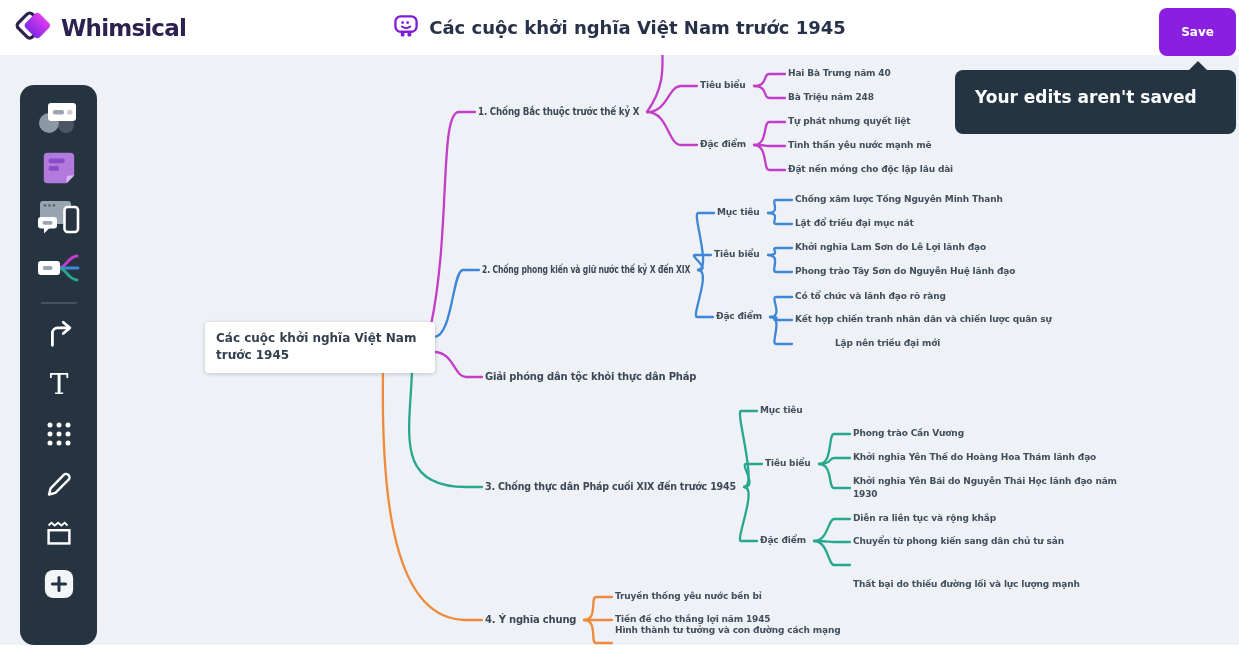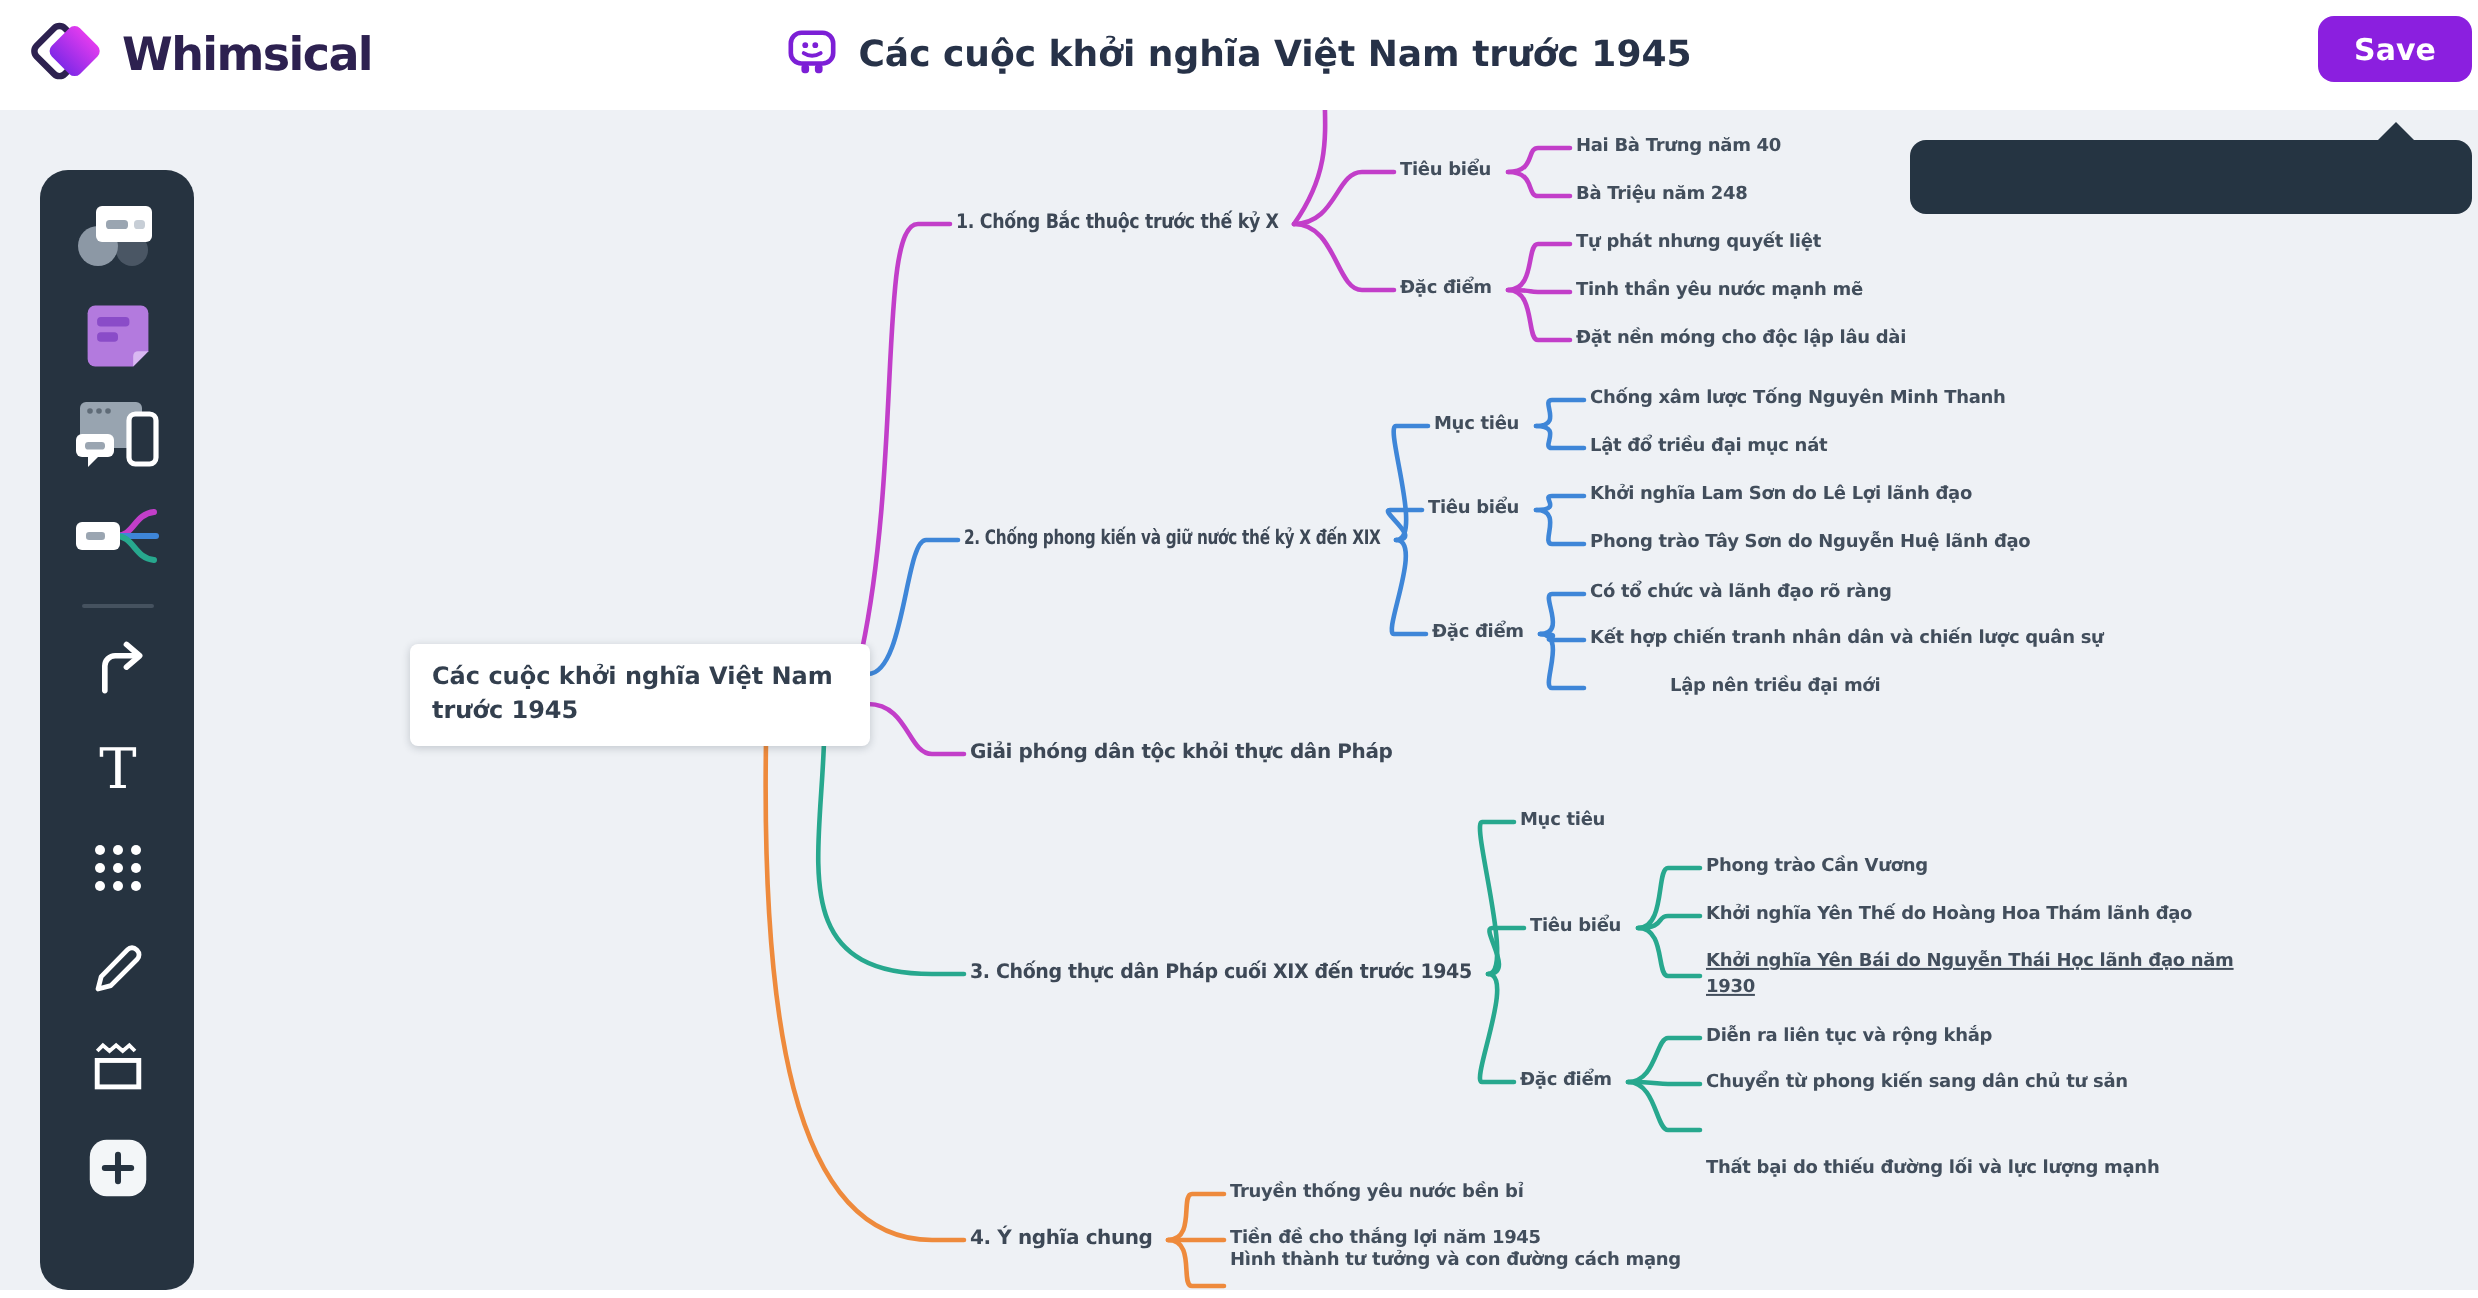--- a/index.html
+++ b/index.html
@@ -6,22 +6,22 @@
   body{width:1239px;height:649px;position:relative;overflow:hidden;
        font-family:"DejaVu Sans","Liberation Sans",sans-serif;background:#EEF1F5;}
 
   
   .header{position:absolute;top:0;left:0;right:0;height:55px;background:#fff;z-index:10;
           display:flex;}
   .brand{position:absolute;left:14px;top:0;height:55px;display:flex;align-items:center;gap:7px;cursor:pointer;}
   .brand-text{font-size:23px;font-weight:800;color:#2D2150;letter-spacing:-0.8px;}
   .doc-title-wrap{margin:0 auto;display:flex;align-items:center;gap:10px;}
   .doc-title{font-size:18px;font-weight:700;color:#273248;margin:0;}
-  .save-btn{position:absolute;right:3px;top:8px;width:77px;height:33px;background:#8B1FDF;color:#fff;
-            font-size:15px;font-weight:700;border:none;border-radius:8px;cursor:pointer;
+  .save-btn{position:absolute;right:3px;top:8px;width:77px;height:48px;background:#8B1FDF;color:#fff;
+            font-size:12px;font-weight:700;border:none;border-radius:8px;cursor:pointer;
             font-family:"DejaVu Sans","Liberation Sans",sans-serif;}
 
   
   .canvas{position:absolute;top:55px;left:0;width:1239px;height:594px;overflow:hidden;background:#EEF1F5;z-index:1;}
   .canvas svg.edges{position:absolute;left:0;top:-55px;width:1239px;height:649px;}
   .mm-node{position:absolute;transform:translateY(-50%);transform-origin:0 50%;white-space:nowrap;
            color:#424E5C;font-weight:600;line-height:1.45;cursor:pointer;}
   .mm-node.d1{font-size:10px;letter-spacing:-0.2px;color:#3D4856;}
   .mm-node.d2{font-size:9px;letter-spacing:-0.15px;}
   .mm-root{position:absolute;background:#fff;border-radius:4px;box-shadow:0 1px 4px rgba(31,45,61,.22);
@@ -106,21 +106,21 @@
     <div class="mm-node d2" style="left: 716px; top: 262px;">Đặc điểm</div>
     <div class="mm-node d2" style="left: 795px; top: 242px;">Có tổ chức và lãnh đạo rõ ràng</div>
     <div class="mm-node d2" style="left: 795px; top: 265px;">Kết hợp chiến tranh nhân dân và chiến lược quân sự</div>
     <div class="mm-node d2" style="left: 795px; top: 289px; padding-left: 40px;">Lập nên triều đại mới</div>
     <div class="mm-node d1" style="left: 485px; top: 322px;">Giải phóng dân tộc khỏi thực dân Pháp</div>
     <div class="mm-node d1" style="left: 485px; top: 432px; transform: translateY(-50%) scaleX(0.951);">3. Chống thực dân Pháp cuối XIX đến trước 1945</div>
     <div class="mm-node d2" style="left: 760px; top: 356px;">Mục tiêu</div>
     <div class="mm-node d2" style="left: 765px; top: 409px;">Tiêu biểu</div>
     <div class="mm-node d2" style="left: 853px; top: 379px;">Phong trào Cần Vương</div>
     <div class="mm-node d2" style="left: 853px; top: 403px;">Khởi nghĩa Yên Thế do Hoàng Hoa Thám lãnh đạo</div>
-    <div class="mm-node d2" style="left: 853px; top: 433px; max-width: 280px; white-space: normal; text-decoration: underline;">Khởi nghĩa Yên Bái do Nguyễn Thái Học lãnh đạo năm 1930</div>
+    <div class="mm-node d2" style="left: 853px; top: 433px; max-width: 280px; white-space: normal;">Khởi nghĩa Yên Bái do Nguyễn Thái Học lãnh đạo năm 1930</div>
     <div class="mm-node d2" style="left: 760px; top: 486px;">Đặc điểm</div>
     <div class="mm-node d2" style="left: 853px; top: 464px;">Diễn ra liên tục và rộng khắp</div>
     <div class="mm-node d2" style="left: 853px; top: 487px;">Chuyển từ phong kiến sang dân chủ tư sản</div>
     <div class="mm-node d2" style="left: 853px; top: 510px; margin-top: 20px;">Thất bại do thiếu đường lối và lực lượng mạnh</div>
     <div class="mm-node d1" style="left: 485px; top: 565px;">4. Ý nghĩa chung</div>
     <div class="mm-node d2" style="left: 615px; top: 542px;">Truyền thống yêu nước bền bỉ</div>
     <div class="mm-node d2" style="left: 615px; top: 565px;">Tiền đề cho thắng lợi năm 1945</div>
     <div class="mm-node d2" style="left: 615px; top: 576px;">Hình thành tư tưởng và con đường cách mạng</div>
   </div>
 
@@ -267,15 +267,16 @@
     <span>
       <svg width="32" height="32" viewBox="0 0 34 34">
         <rect x="2" y="2" width="30" height="30" rx="9" fill="#F3F6F8"></rect>
         <path d="M17 10 v14 M10 17 h14" stroke="#263340" stroke-width="3.2" stroke-linecap="round"></path>
       </svg>
     </span>
   </div>
 </div>
 
 <div class="toast">
+  <p class="toast-title">Your edits aren't saved</p>
 </div>
 
 <div class="window-edge"></div>
 
 </body></html>

